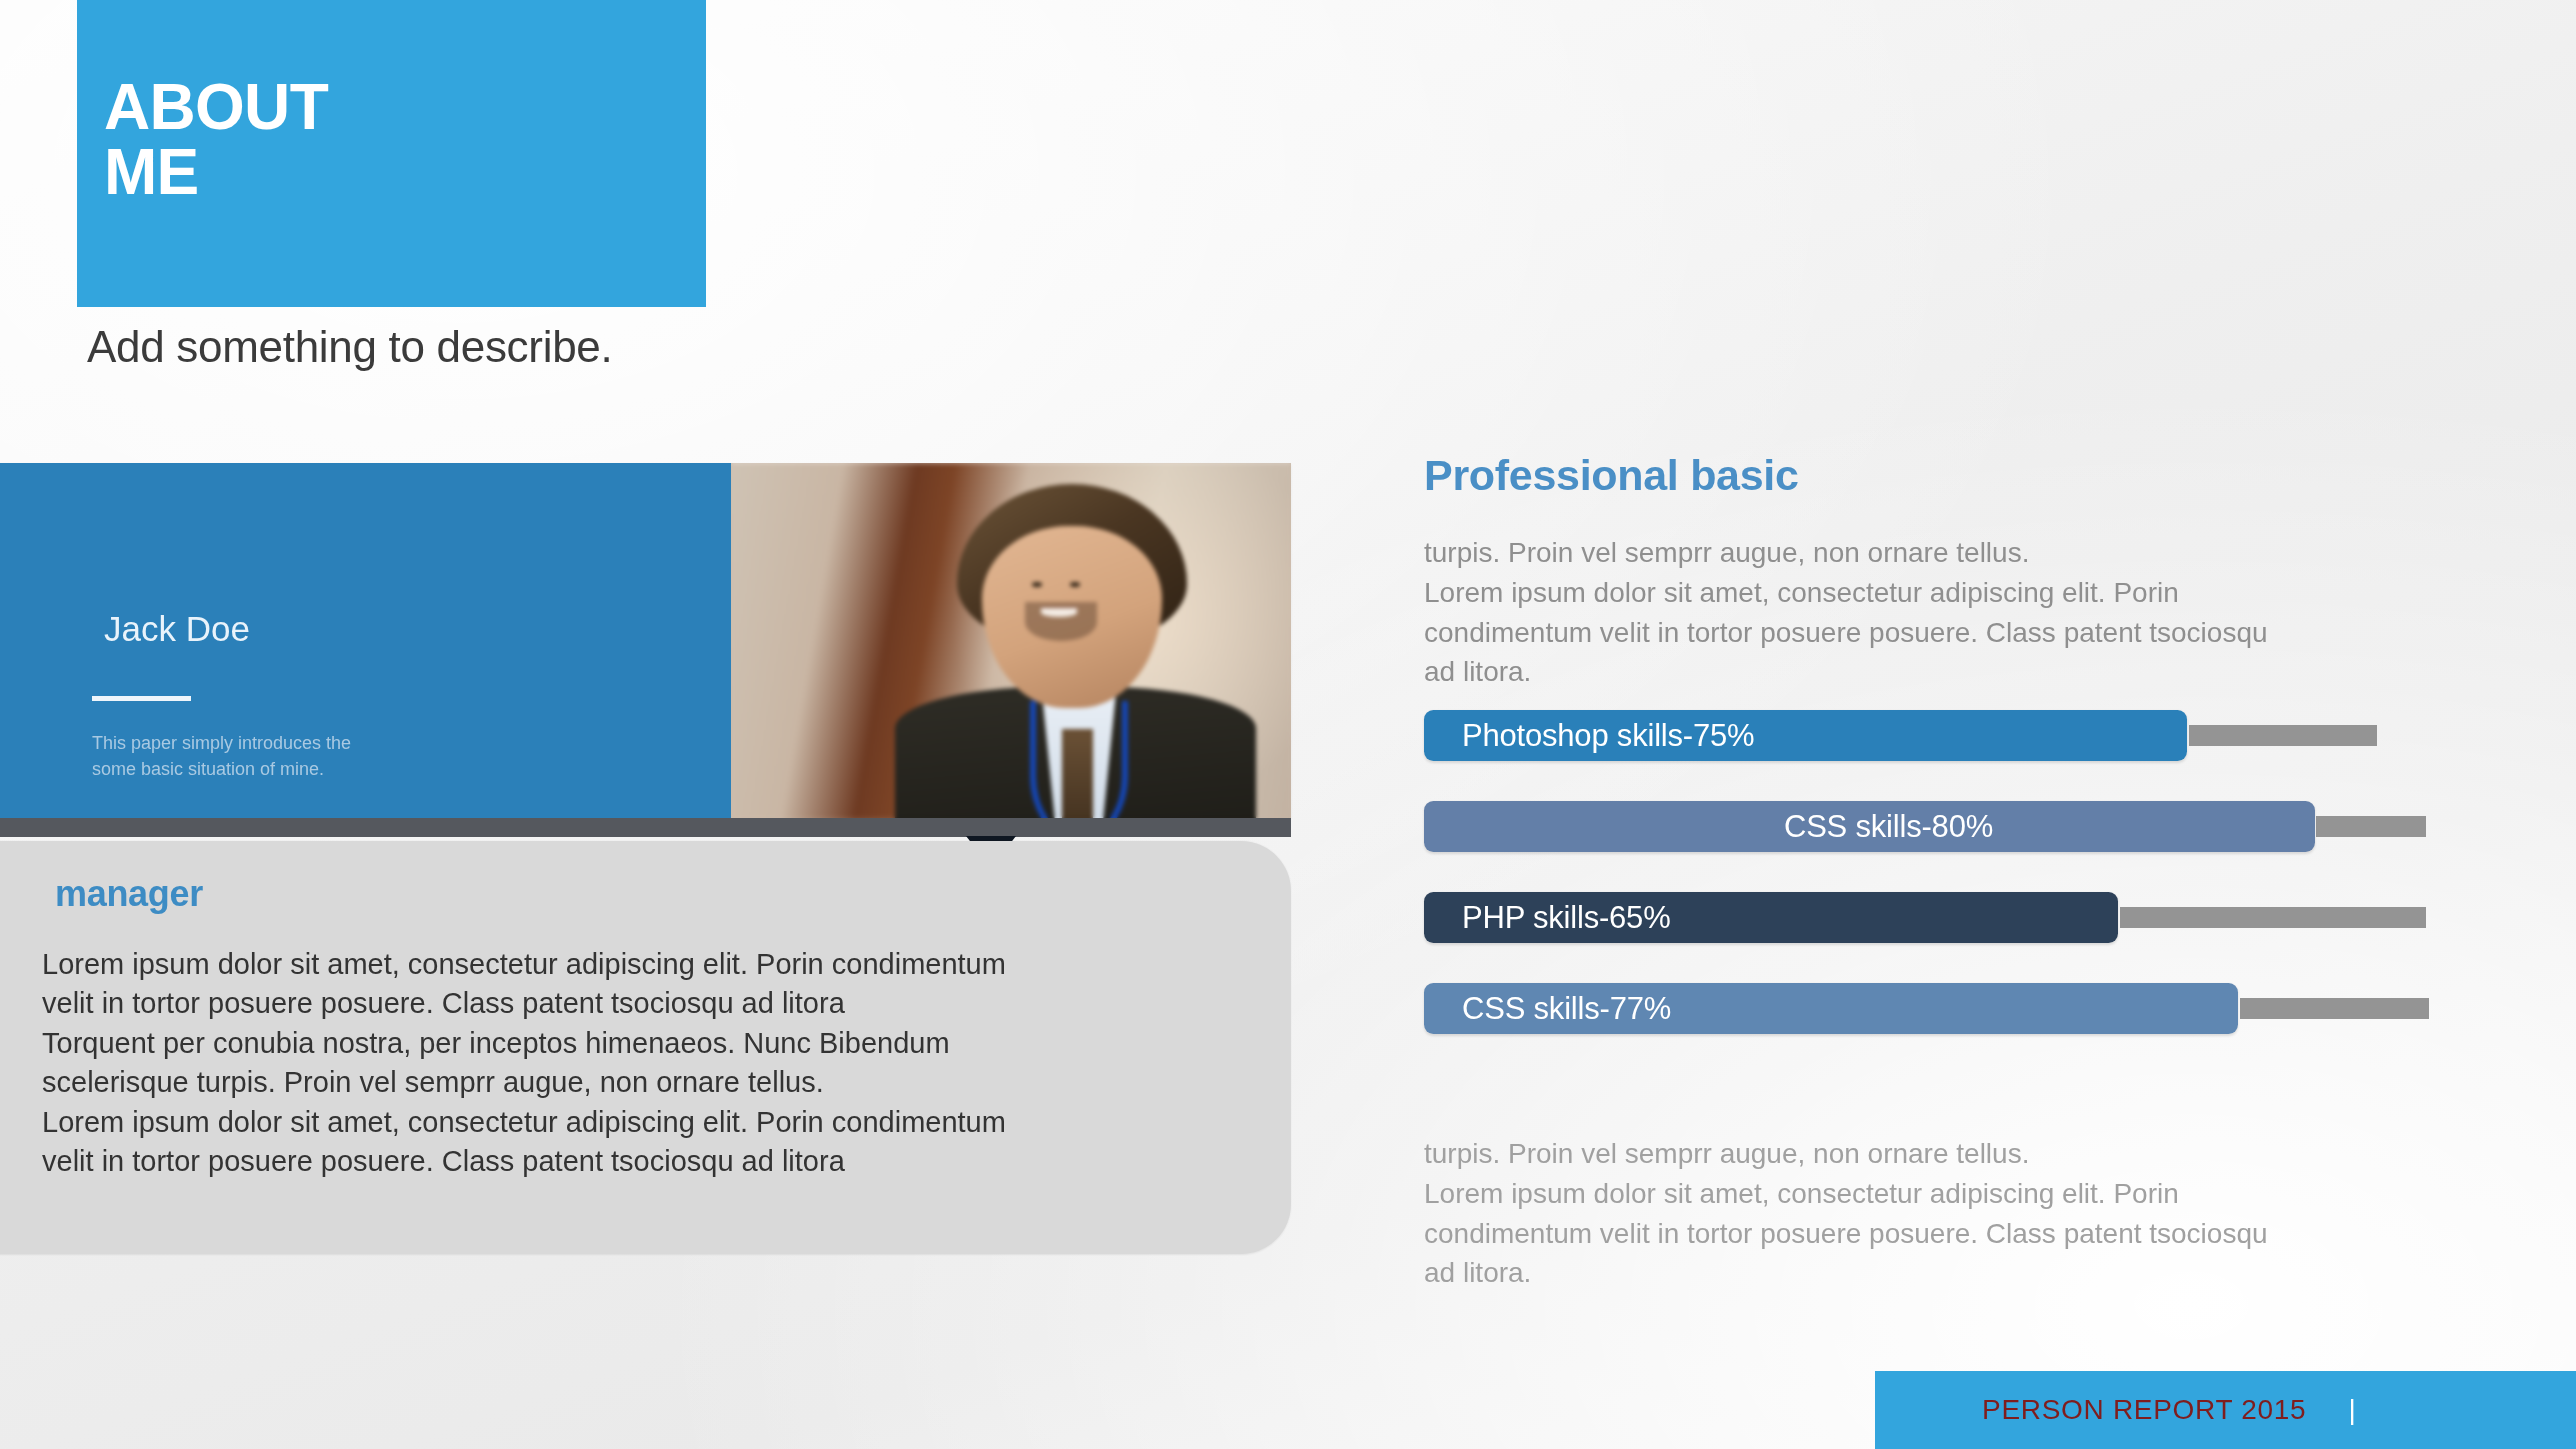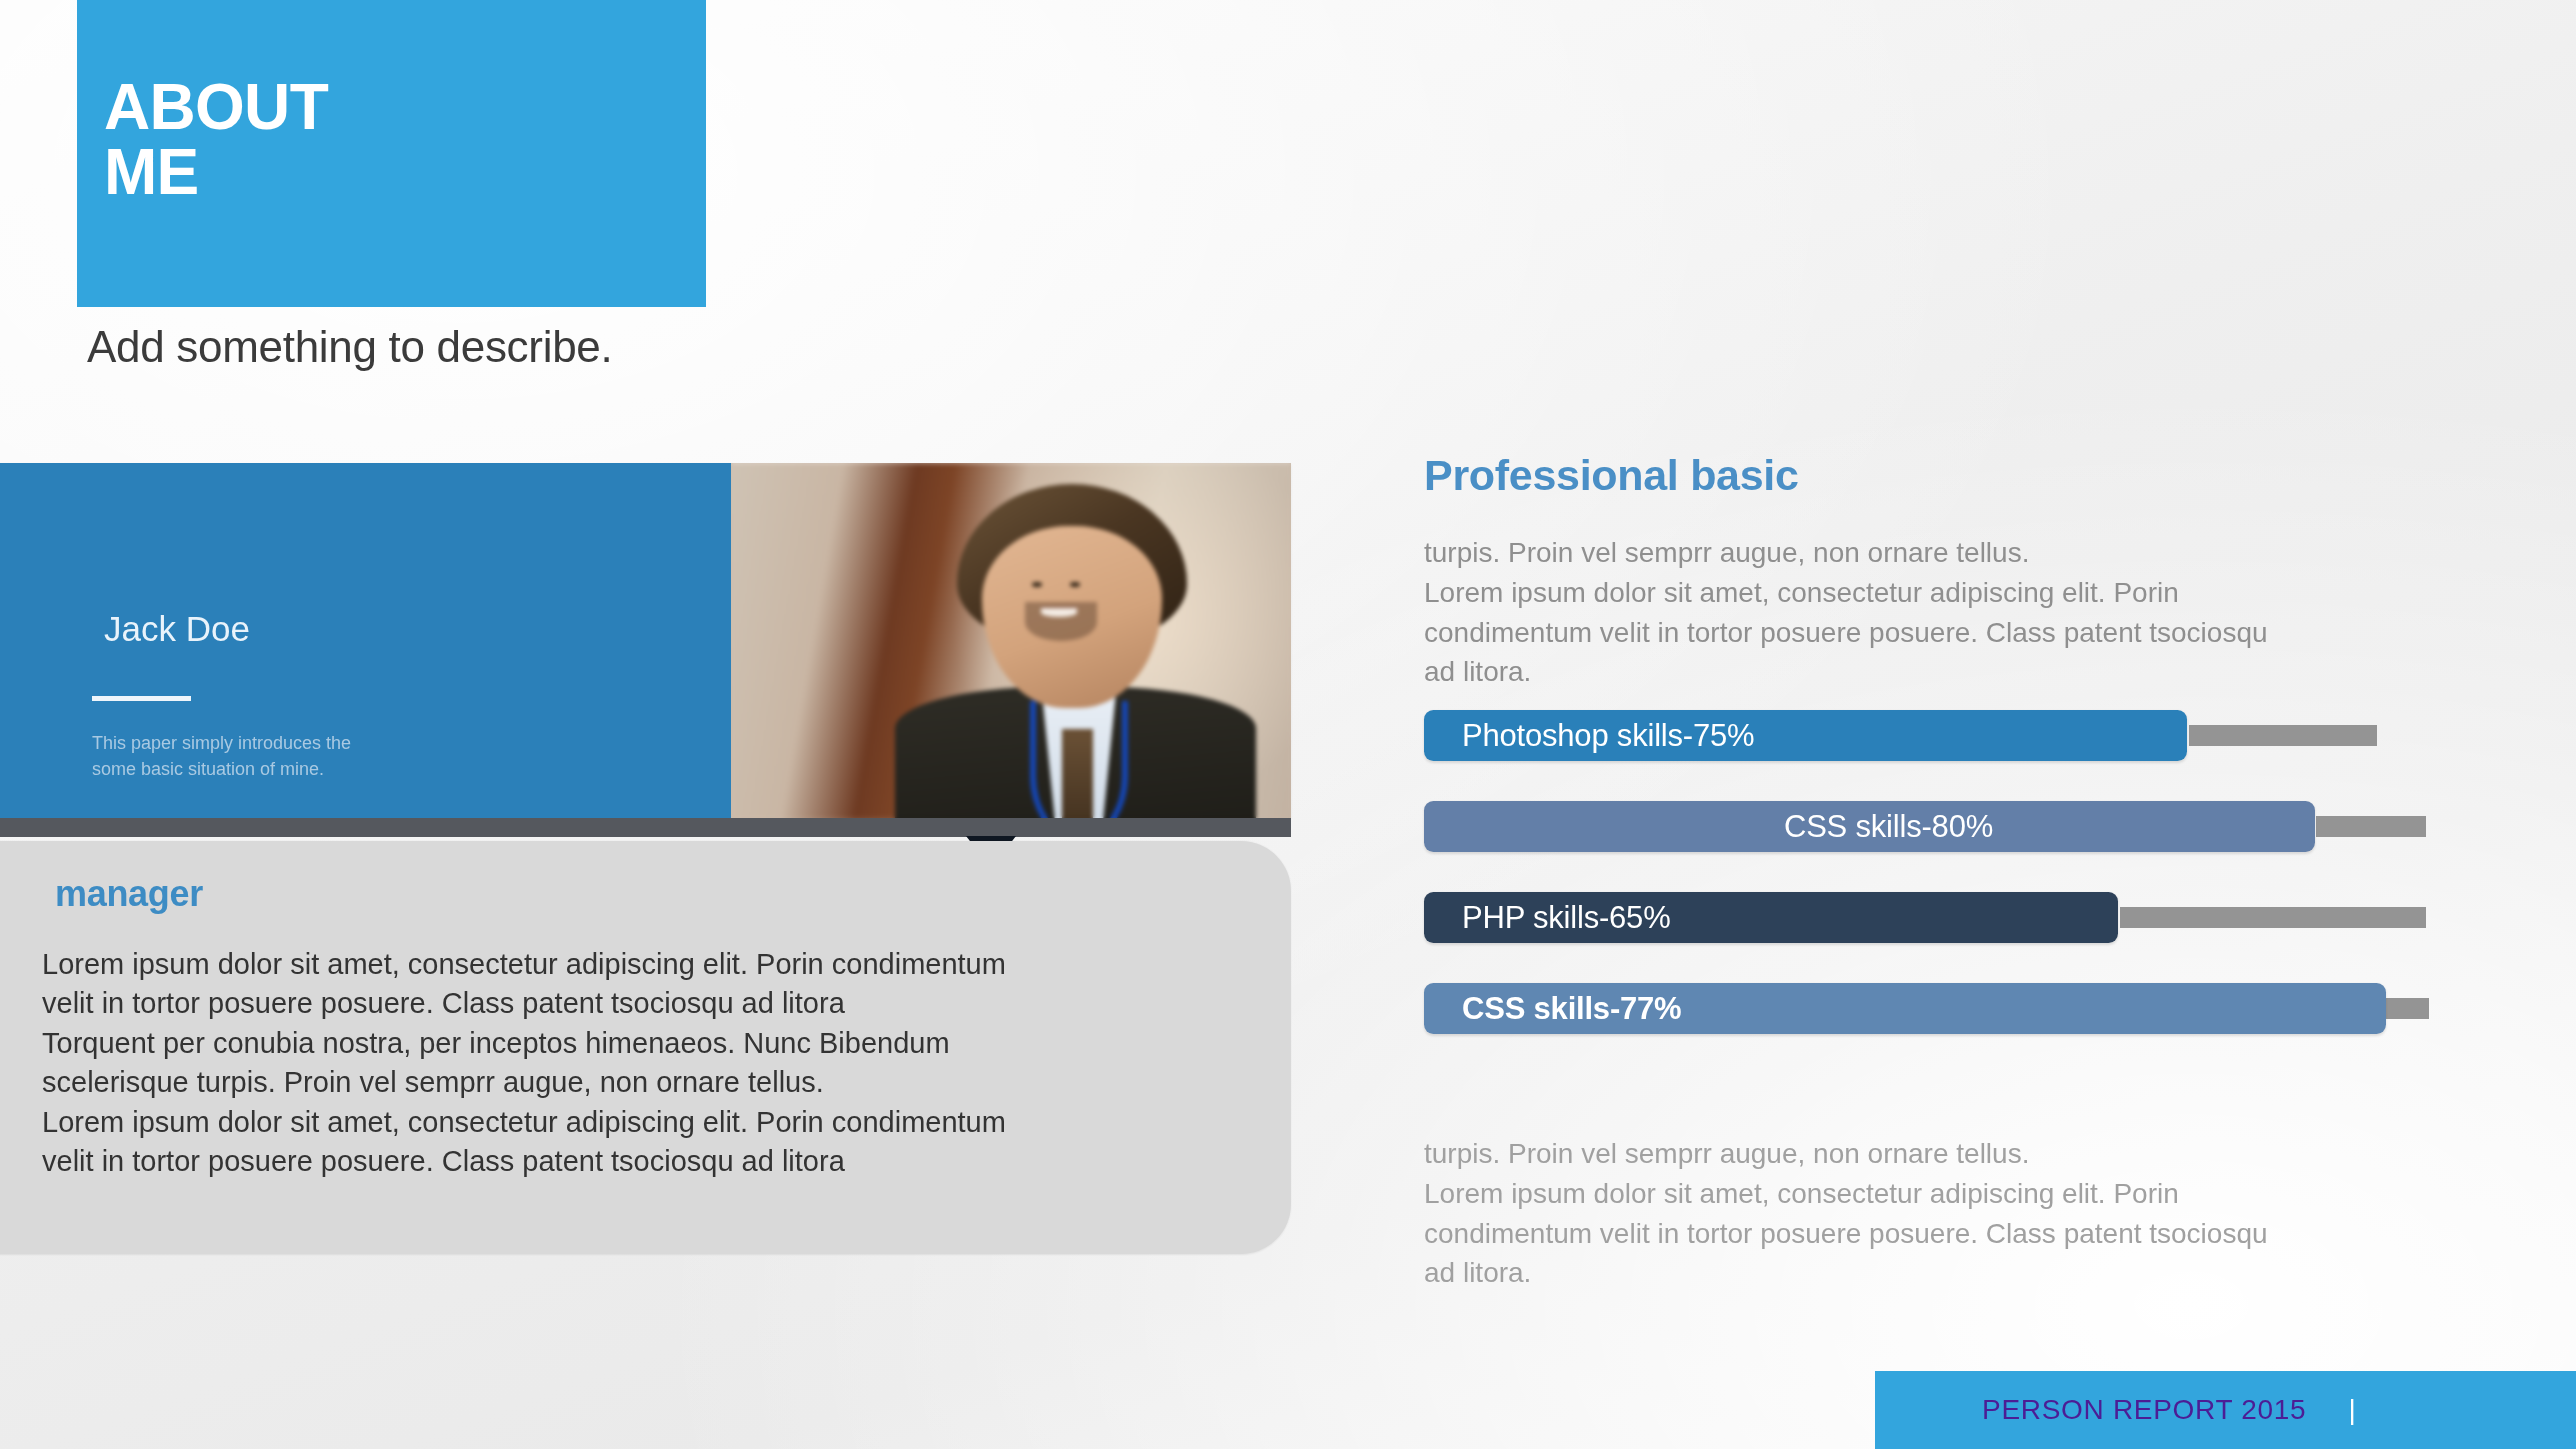--- a/index.html
+++ b/index.html
@@ -325,21 +325,21 @@
     position: absolute;
     left: 1875px;
     top: 1371px;
     width: 701px;
     height: 78px;
     background: #33a5dd;
     display: flex;
     align-items: center;
   }
   .footer-text {
-    color: #4c1d95;
+    color: #7f1d1d;
     font-size: 28px;
     margin-left: 107px;
     letter-spacing: 0.7px;
   }
   .footer-sep {
     color: #ffffff;
     font-size: 28px;
     margin-left: 42px;
   }
 </style>
@@ -411,21 +411,21 @@
         </div>
       </div>
       <div class="skill-row" style="top: 892px; width: 1002px;">
         <div class="skill-track" style="left: 696px; width: 306px; background: rgb(148, 148, 148);"></div>
         <div class="skill-bar" style="width: 694px; background: rgb(45, 65, 89);">
           <span class="skill-label">PHP skills-65%</span>
         </div>
       </div>
       <div class="skill-row" style="top: 983px; width: 1005px;">
         <div class="skill-track" style="left: 816px; width: 189px; background: rgb(148, 148, 148);"></div>
-        <div class="skill-bar" style="width: 962px; background: rgb(95, 135, 178); font-weight: bold;">
+        <div class="skill-bar" style="width: 814px; background: rgb(95, 135, 178);">
           <span class="skill-label">CSS skills-77%</span>
         </div>
       </div>
     </div>
   <div class="skills-outro">turpis. Proin vel semprr augue, non ornare tellus.
 Lorem ipsum dolor sit amet, consectetur adipiscing elit. Porin
 condimentum velit in tortor posuere posuere. Class patent tsociosqu
 ad litora.</div>
 
   <div class="footer-banner">

